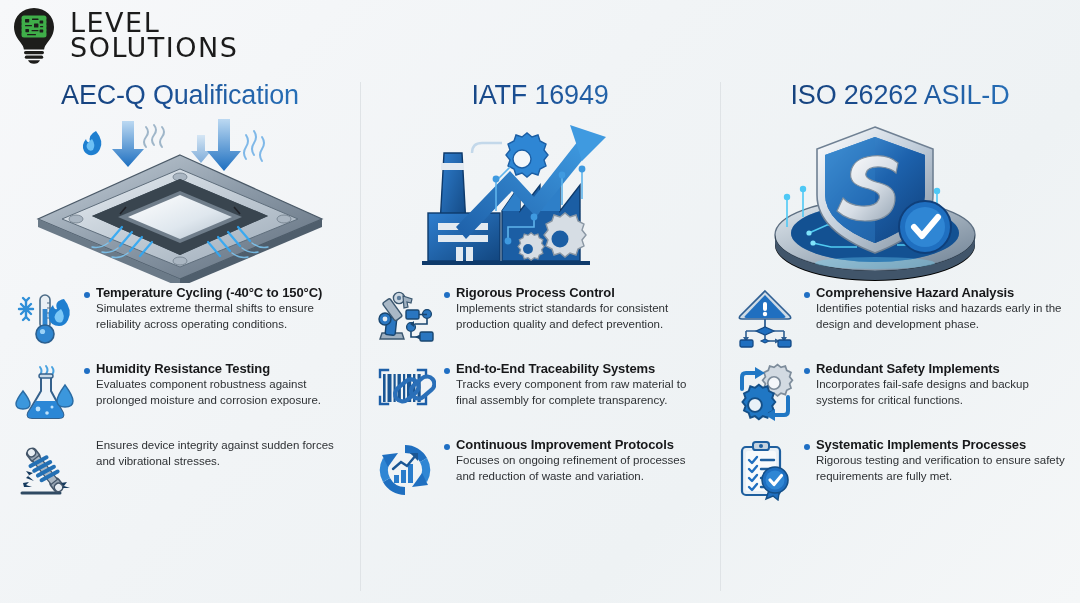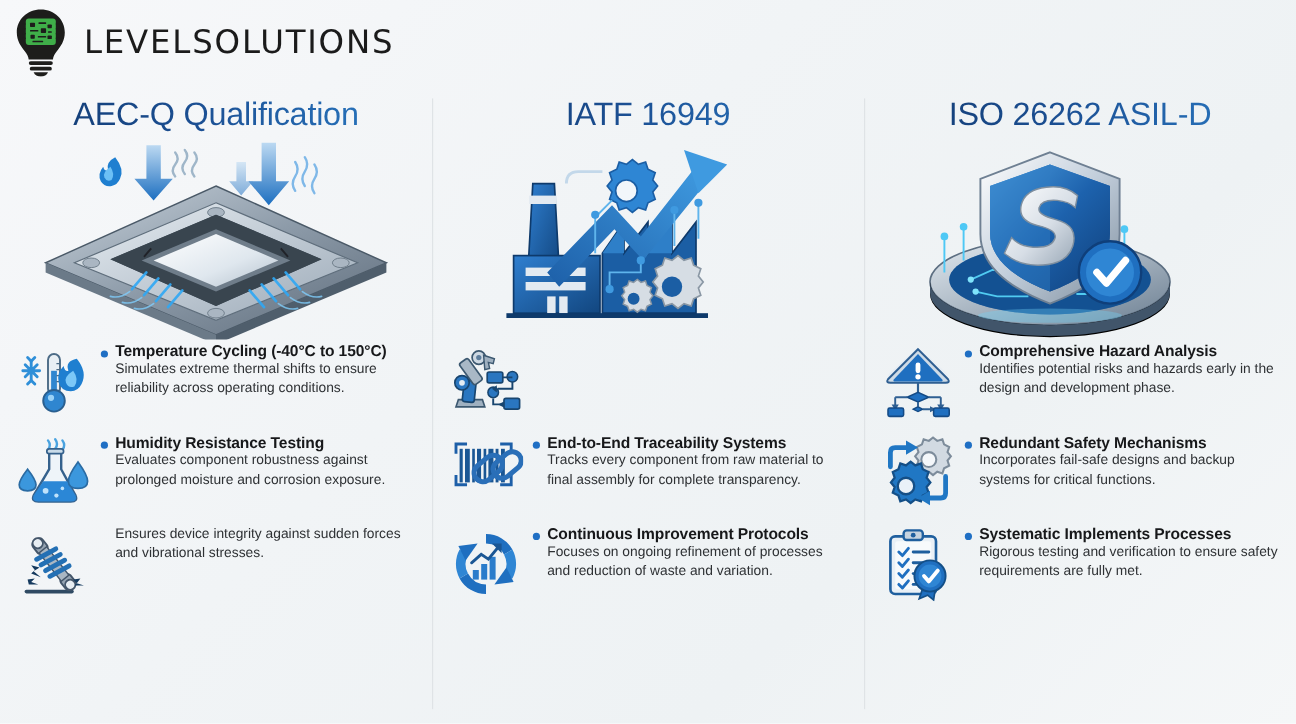--- a/index.html
+++ b/index.html
@@ -29,21 +29,21 @@
     align-items: center;
     gap: 10px;
   }
   .brand-mark {
     width: 52px;
     height: 58px;
     flex: 0 0 auto;
   }
   .brand-text {
     display: flex;
-    flex-direction: row;
+    flex-direction: column;
     line-height: 0.92;
     padding-top: 2px;
     justify-content: space-between;
   }
   .brand-text span {
     font-size: 27px;
     letter-spacing: 1.5px;
     color: #1b1b1b;
     font-weight: 400;
     font-family: "DejaVu Sans", sans-serif;
@@ -431,20 +431,27 @@
               <circle cx="37" cy="40" r="4.4" fill="#2a76c0" stroke="#18456f" stroke-width="1.3"></circle>
               <rect x="46" y="45" width="13" height="9" rx="1.6" fill="#2a76c0" stroke="#18456f" stroke-width="1.4"></rect>
               <g stroke="#18456f" stroke-width="1.6" fill="none">
                 <path d="M45 27.5 L53 27.5 M53 31.4 L53 37 L41 37"></path>
                 <path d="M37 45 L37 50 L44 50"></path>
               </g>
               <path d="M40 34 l-4 3 l4 3 Z" fill="#18456f"></path>
               <path d="M46 47.5 l-5 2.5 l5 2.5 Z" fill="#18456f"></path>
             </svg>
           </div>
+          <div class="feature-body">
+            <div class="feature-head">
+              <span class="bullet"></span>
+              <span class="feature-title">Rigorous Process Control</span>
+            </div>
+            <div class="feature-desc">Implements strict standards for consistent production quality and defect prevention.</div>
+          </div>
         </li>
 
         <li class="feature">
           <div class="feature-icon">
             <svg viewBox="0 0 62 62" width="62" height="62">
               <g stroke="#1d5fa8" stroke-width="2.4" fill="none" stroke-linecap="square">
                 <path d="M6 14 L6 7 L14 7"></path>
                 <path d="M44 7 L52 7 L52 14"></path>
                 <path d="M6 34 L6 41 L14 41"></path>
                 <path d="M44 41 L52 41 L52 34"></path>
@@ -629,21 +636,21 @@
               </g>
               <path d="M8 26 L8 14 q0 -4 4 -4 L24 10" stroke="#2077c4" stroke-width="4" fill="none" stroke-linecap="round"></path>
               <path d="M21 4 L31 10 L21 16 Z" fill="#2077c4"></path>
               <path d="M54 34 L54 48 q0 4 -4 4 L38 52" stroke="#2077c4" stroke-width="4" fill="none" stroke-linecap="round"></path>
               <path d="M41 46 L31 52 L41 58 Z" fill="#2077c4"></path>
             </svg>
           </div>
           <div class="feature-body">
             <div class="feature-head">
               <span class="bullet"></span>
-              <span class="feature-title">Redundant Safety Mechanisms</span>
+              <span class="feature-title">Redundant Safety Implements</span>
             </div>
             <div class="feature-desc">Incorporates fail-safe designs and backup systems for critical functions.</div>
           </div>
         </li>
 
         <li class="feature">
           <div class="feature-icon">
             <svg viewBox="0 0 62 62" width="62" height="62">
               <rect x="8" y="8" width="38" height="48" rx="4" fill="#e9f0f6" stroke="#1f5f9e" stroke-width="2.2"></rect>
               <rect x="12" y="12" width="30" height="40" rx="2" fill="#f7fafc"></rect>

